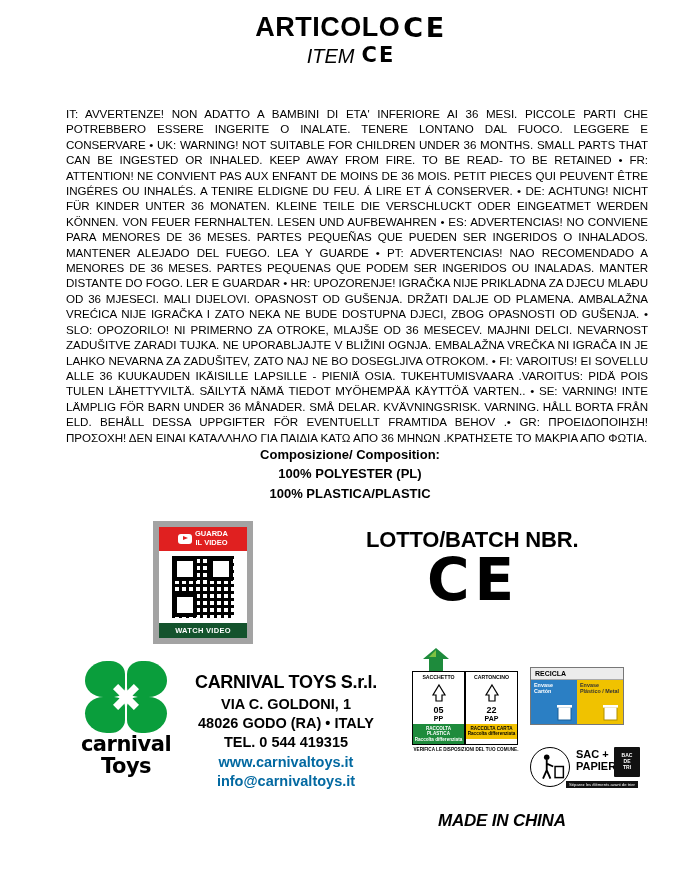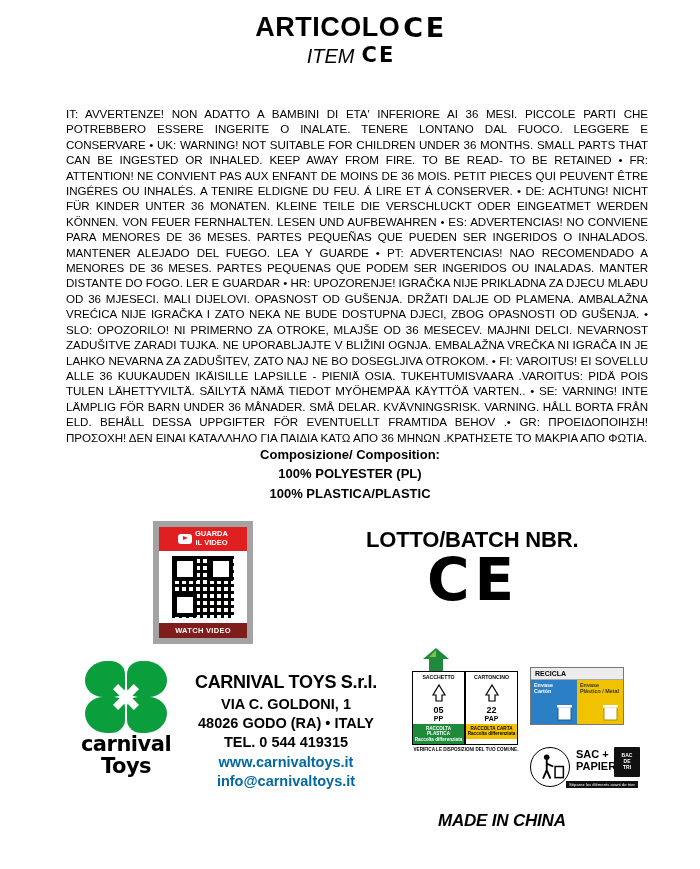--- a/index.html
+++ b/index.html
@@ -144,21 +144,21 @@
   .qr::before { left: 1px; top: 1px; }
   .qr::after { right: 1px; top: 1px; }
   .qr-bl {
     position: absolute;
     left: 1px; bottom: 1px;
     width: 16px; height: 16px;
     border: 4px solid #000;
     background: #fff;
   }
   .video-badge .vb-bot {
-    background: #7f1d1d;
+    background: #14532d;
     color: #fff;
     font-size: 7.5px;
     font-weight: bold;
     text-align: center;
     padding: 3px 0;
     letter-spacing: 0.3px;
   }
 
   
   .lotto {

